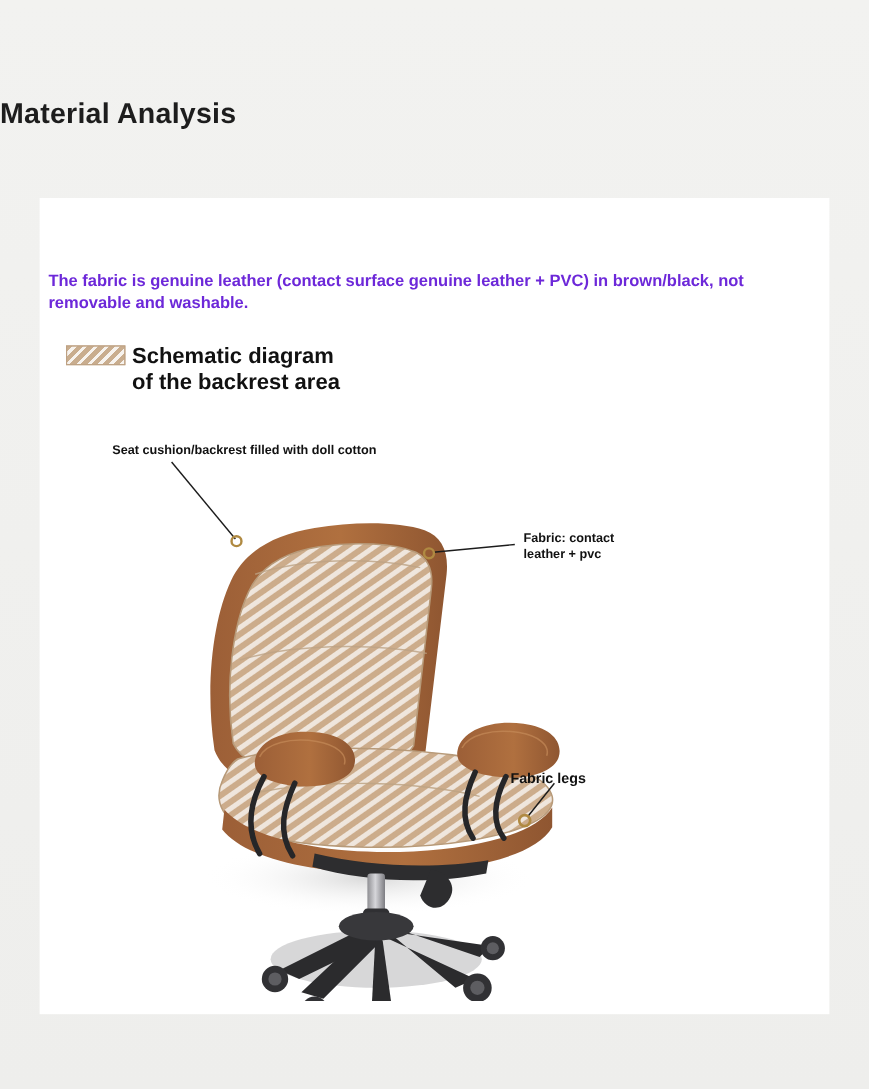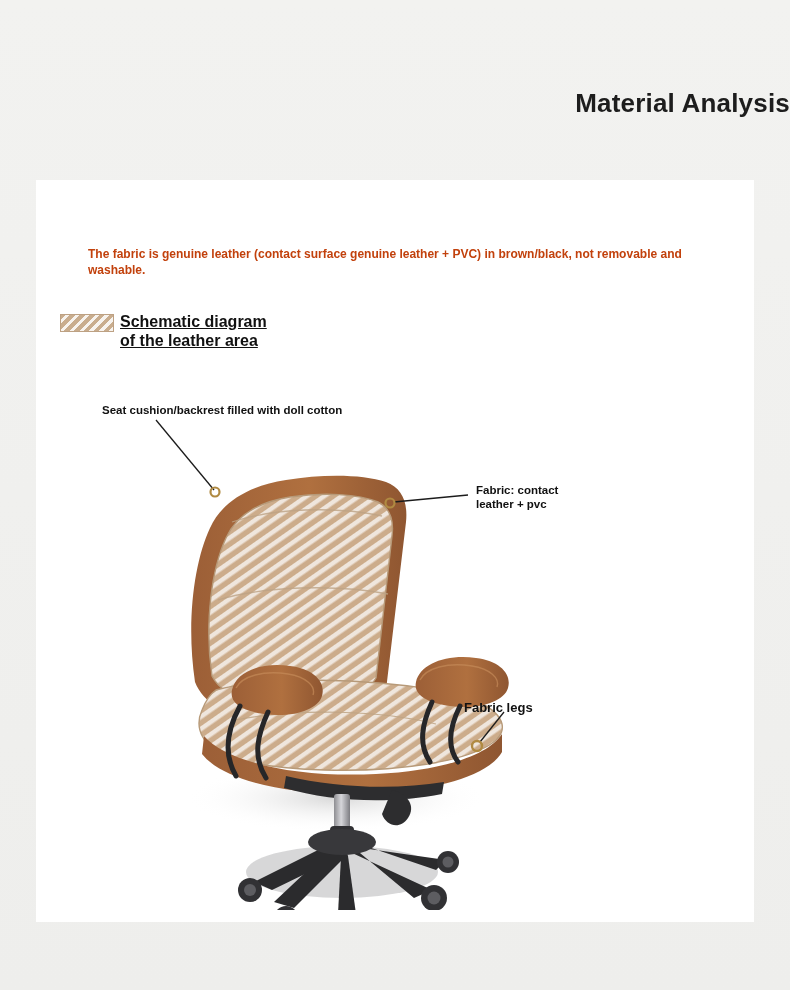--- a/index.html
+++ b/index.html
@@ -18,44 +18,43 @@
     position: absolute;
     inset: 0;
     background:
       linear-gradient(180deg, #f2f2f0 0%, #eeeeec 100%);
   }
   .page-title {
     position: absolute;
     top: 88px;
     left: 0;
     width: 790px;
-    text-align: right;
+    text-align: left;
     font-size: 26px;
     font-weight: bold;
     color: #1d1d1d;
     letter-spacing: 0.2px;
   }
   .card {
     position: absolute;
     left: 36px;
     top: 180px;
     width: 718px;
     height: 742px;
     background: #ffffff;
   }
   .desc {
     position: absolute;
     left: 8px;
     top: 66px;
     width: 650px;
-    font-size: 12px;
+    font-size: 15px;
     font-weight: bold;
     line-height: 1.35;
-    color: #c2410c;
-    margin-left: 44px;
+    color: #6d28d9;
   }
   .legend {
     position: absolute;
     left: 24px;
     top: 132px;
     display: flex;
     align-items: flex-start;
   }
   .legend-swatch {
     width: 52px;
@@ -66,25 +65,24 @@
       -45deg,
       rgba(255,255,255,0.85) 0px,
       rgba(255,255,255,0.85) 3px,
       rgba(201,173,142,0) 3px,
       rgba(201,173,142,0) 7px
     );
     border: 1px solid #bda183;
   }
   .legend-label {
     margin-left: 6px;
-    font-size: 16px;
+    font-size: 20px;
     font-weight: bold;
     color: #111111;
     line-height: 1.2;
-    text-decoration: underline;
   }
   .legend-label span { display: block; }
 
   .diagram {
     position: absolute;
     left: 0;
     top: 210px;
     width: 596px;
     height: 520px;
   }
@@ -109,21 +107,21 @@
   <div class="page-title">Material Analysis</div>
 
   <div class="card">
 
     <div class="desc">The fabric is genuine leather (contact surface genuine leather + PVC) in brown/black, not removable and washable.</div>
 
     <div class="legend">
       <div class="legend-swatch"></div>
       <div class="legend-label">
         <span>Schematic diagram</span>
-        <span>of the leather area</span>
+        <span>of the backrest area</span>
       </div>
     </div>
 
     <div class="diagram">
 
       <div class="callout c-cushion">Seat cushion/backrest filled with doll cotton</div>
       <div class="callout c-fabric">Fabric: contact
 leather + pvc</div>
       <div class="callout c-legs">Fabric legs</div>
 

